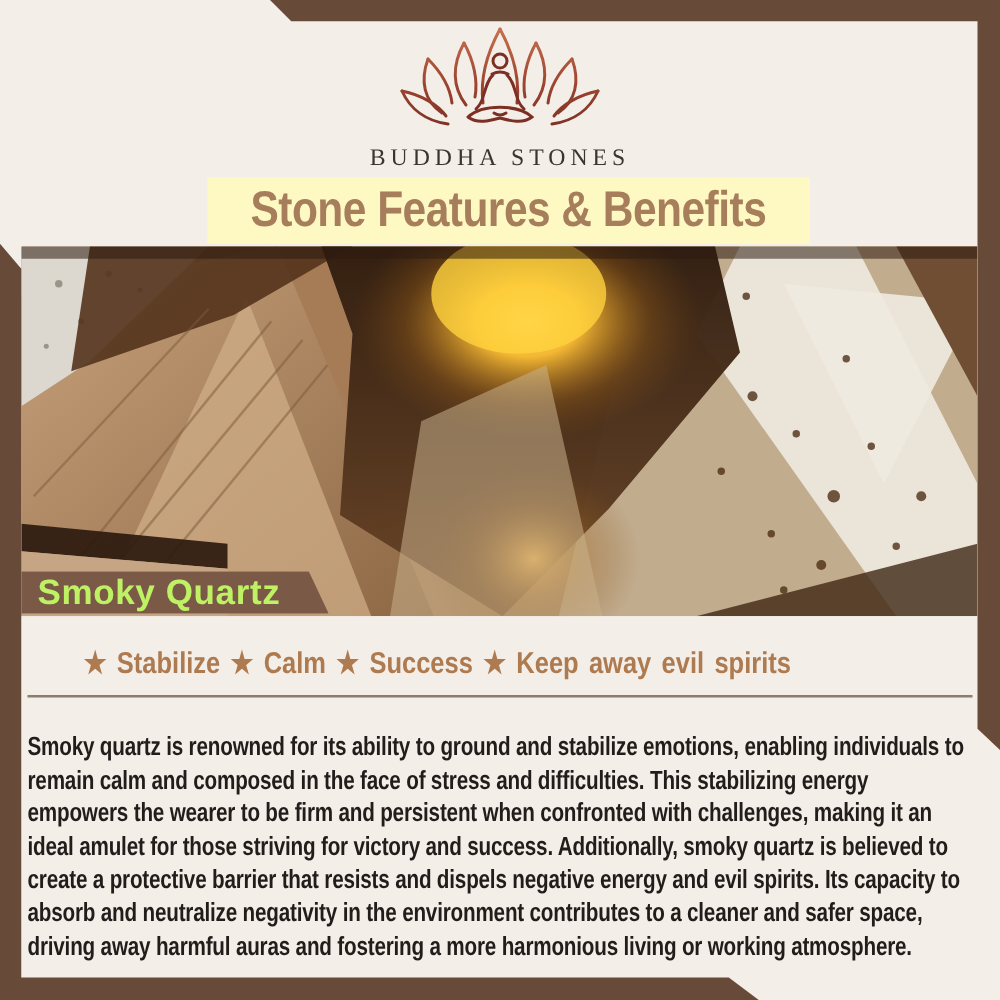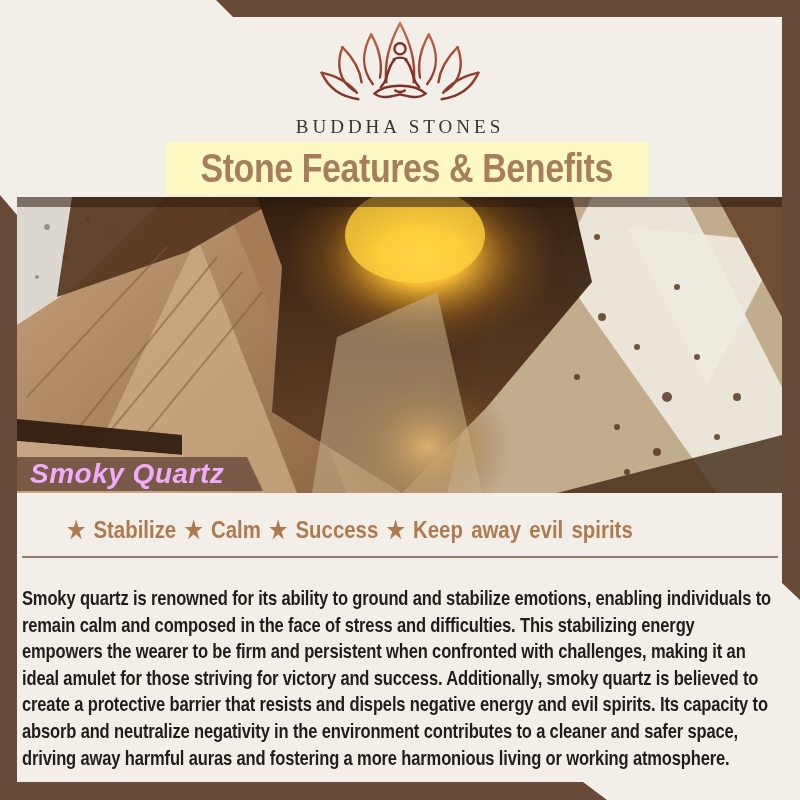--- a/index.html
+++ b/index.html
@@ -21,22 +21,22 @@
   .banner-title{display:inline-block;transform:scaleX(.85);font-size:40px;font-weight:700;
     color:#a67e5c;white-space:nowrap;letter-spacing:-.5px;}
 
   
   .photo{position:absolute;left:17px;top:197px;width:765px;height:296px;overflow:hidden;z-index:2;}
   .photo svg{display:block;width:100%;height:100%;}
 
   
   .caption{position:absolute;left:17px;top:457px;width:246px;height:34px;background:#7a5a46;
     clip-path:polygon(0 0,93.5% 0,100% 100%,0 100%);z-index:10;display:flex;align-items:center;}
-  .caption-text{padding-left:13px;font-size:28px;font-weight:700;color:#f0abfc;
-    letter-spacing:.5px;white-space:nowrap;font-style:italic;}
+  .caption-text{padding-left:13px;font-size:28px;font-weight:700;color:#bef264;
+    letter-spacing:.5px;white-space:nowrap;}
 
   
   .benefits{position:absolute;left:17px;top:516px;width:766px;display:flex;
     z-index:5;}
   .benefits-text{display:inline-block;transform:scaleX(.85);font-size:24px;font-weight:700;
     color:#ae7a50;white-space:nowrap;word-spacing:3px;}
 
   .divider{position:absolute;left:22px;top:556px;width:756px;height:2px;
     background:#7a685a;opacity:.85;z-index:5;}
 

